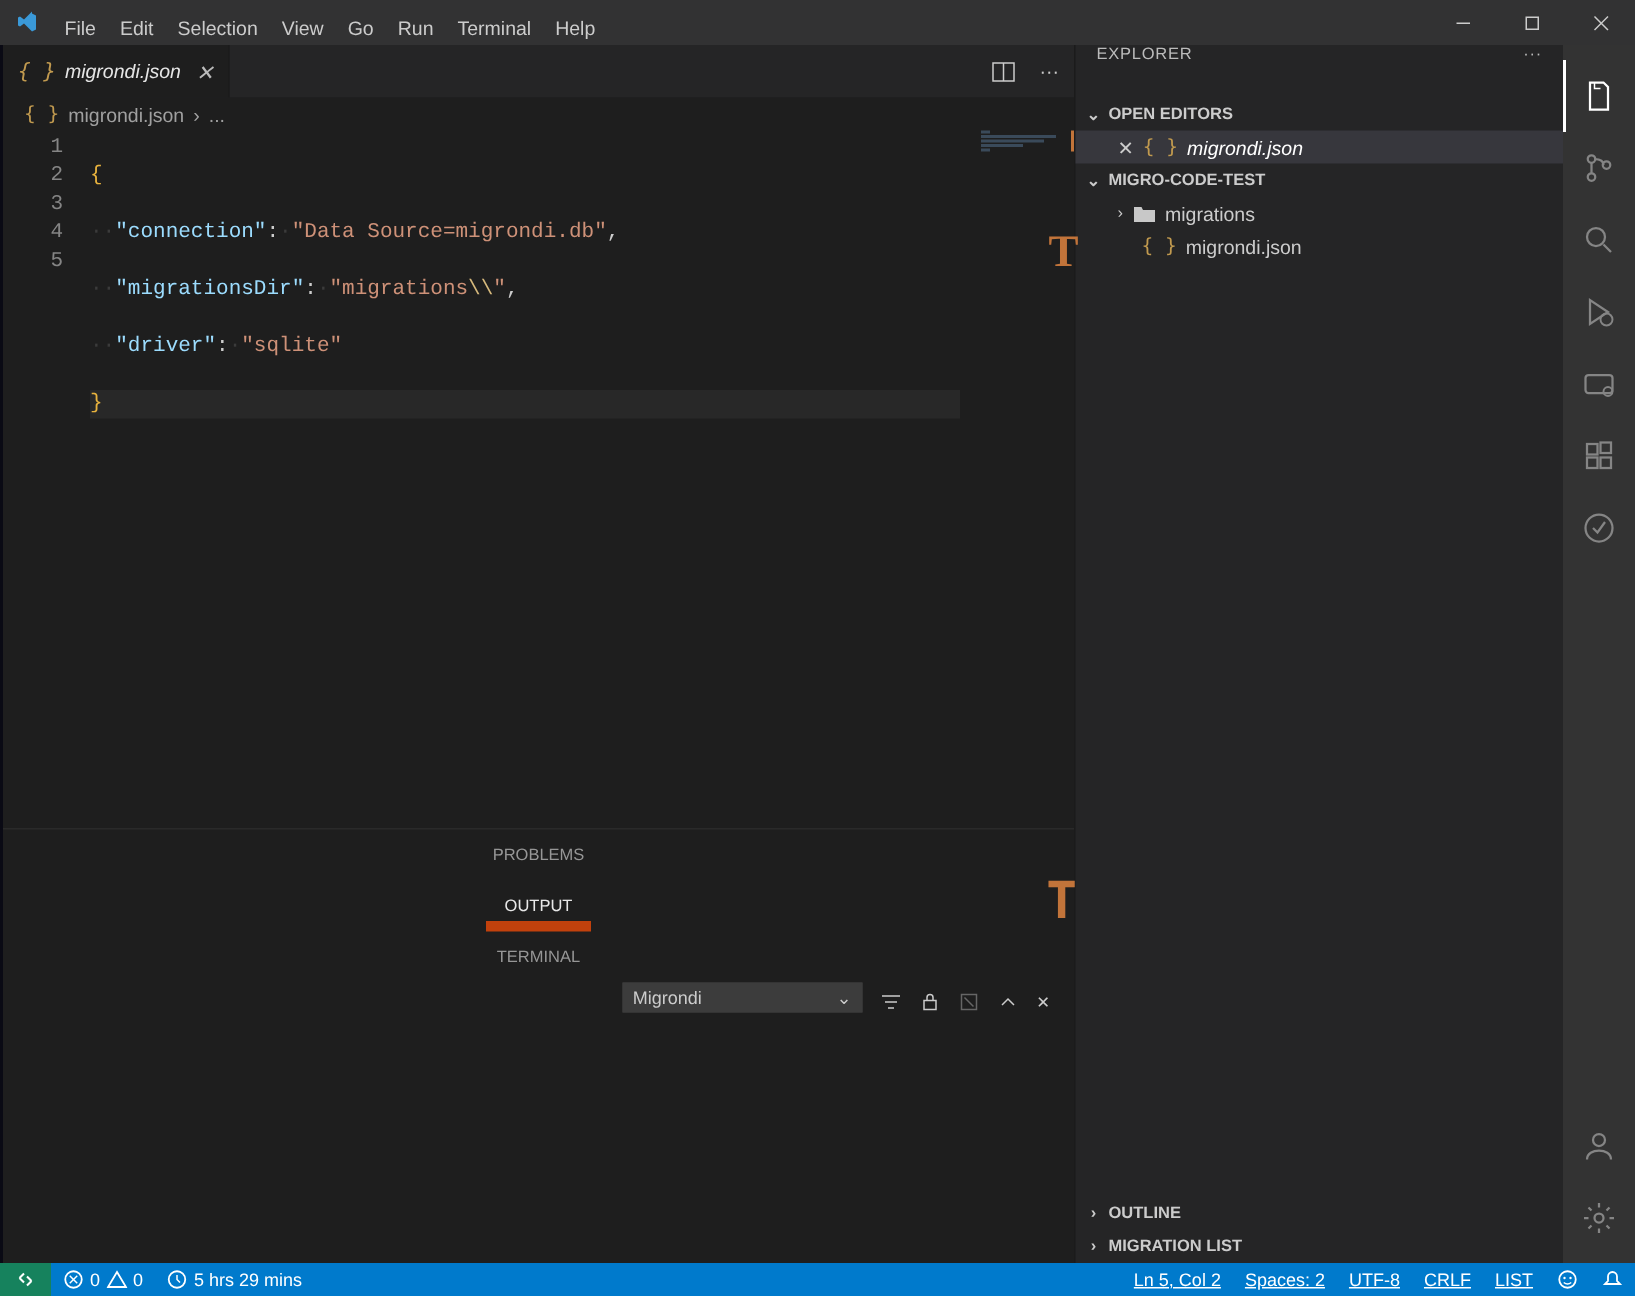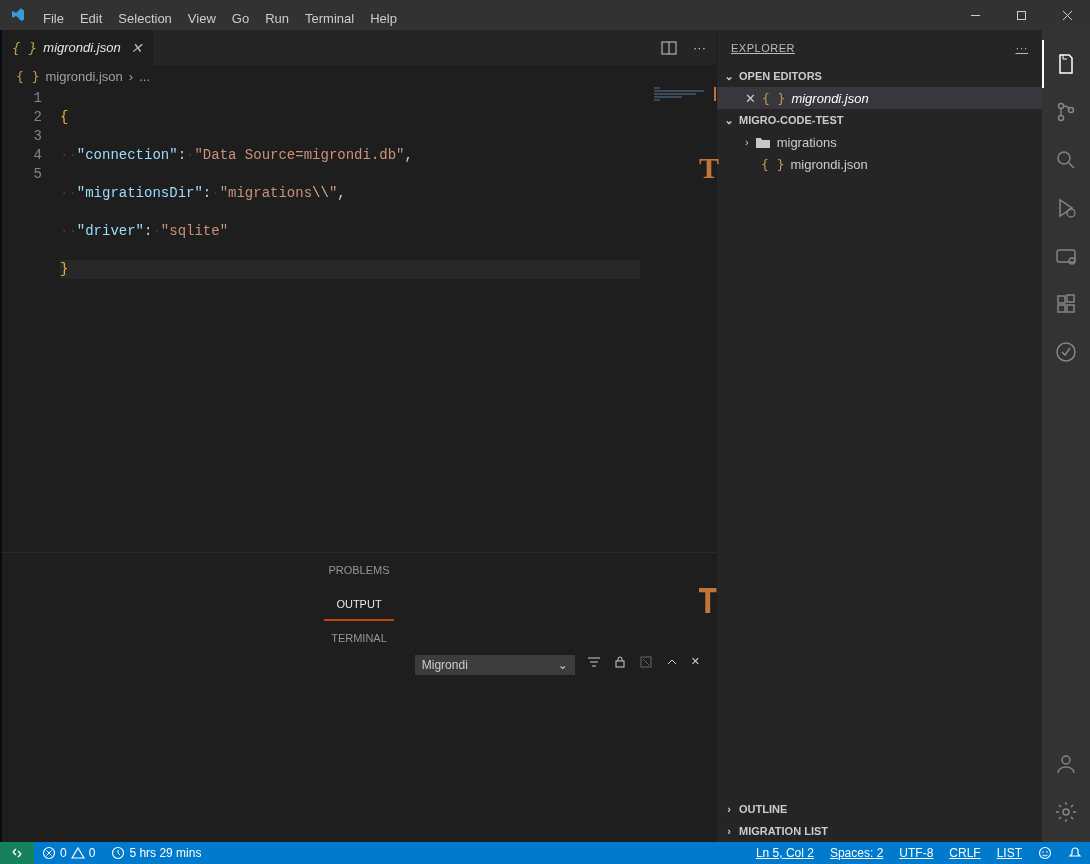--- a/index.html
+++ b/index.html
@@ -168,26 +168,26 @@
 .panel-tabs .ptab {
   text-transform: uppercase;
   padding: 0 12px;
   height: 34px;
   line-height: 34px;
   color: #969696;
   cursor: pointer;
 }
 .panel-tabs .ptab.active {
   color: #e7e7e7;
-  border-bottom: 2px solid #c2410c;
+  border-bottom: 7px solid #c2410c;
 }
 .panel-tabs .panel-right {
   margin-left: auto;
   display: flex;
-  align-items: flex-start;
+  align-items: flex-end;
   gap: 12px;
 }
 .select-box {
   background: #3c3c3c;
   border: 1px solid #3c3c3c;
   color: #ccc;
   padding: 2px 6px;
   width: 160px;
   font-size: 12px;
   display: flex;
@@ -208,26 +208,25 @@
 .sidebar {
   width: 326px;
   background: #252526;
   display: flex;
   flex-direction: column;
   border-left: 1px solid #1b1b1b;
 }
 .sidebar-title {
   height: 35px;
   display: flex;
-  align-items: center;
+  align-items: flex-start;
   padding: 0 14px;
   font-size: 11px;
   letter-spacing: 0.5px;
   color: #bbbbbb;
-  text-decoration: underline;
 }
 .sidebar-title .sb-actions { margin-left: auto; cursor: pointer; }
 .section-hdr {
   display: flex;
   align-items: center;
   height: 22px;
   padding-left: 6px;
   font-size: 11px;
   font-weight: 700;
   color: #cccccc;

